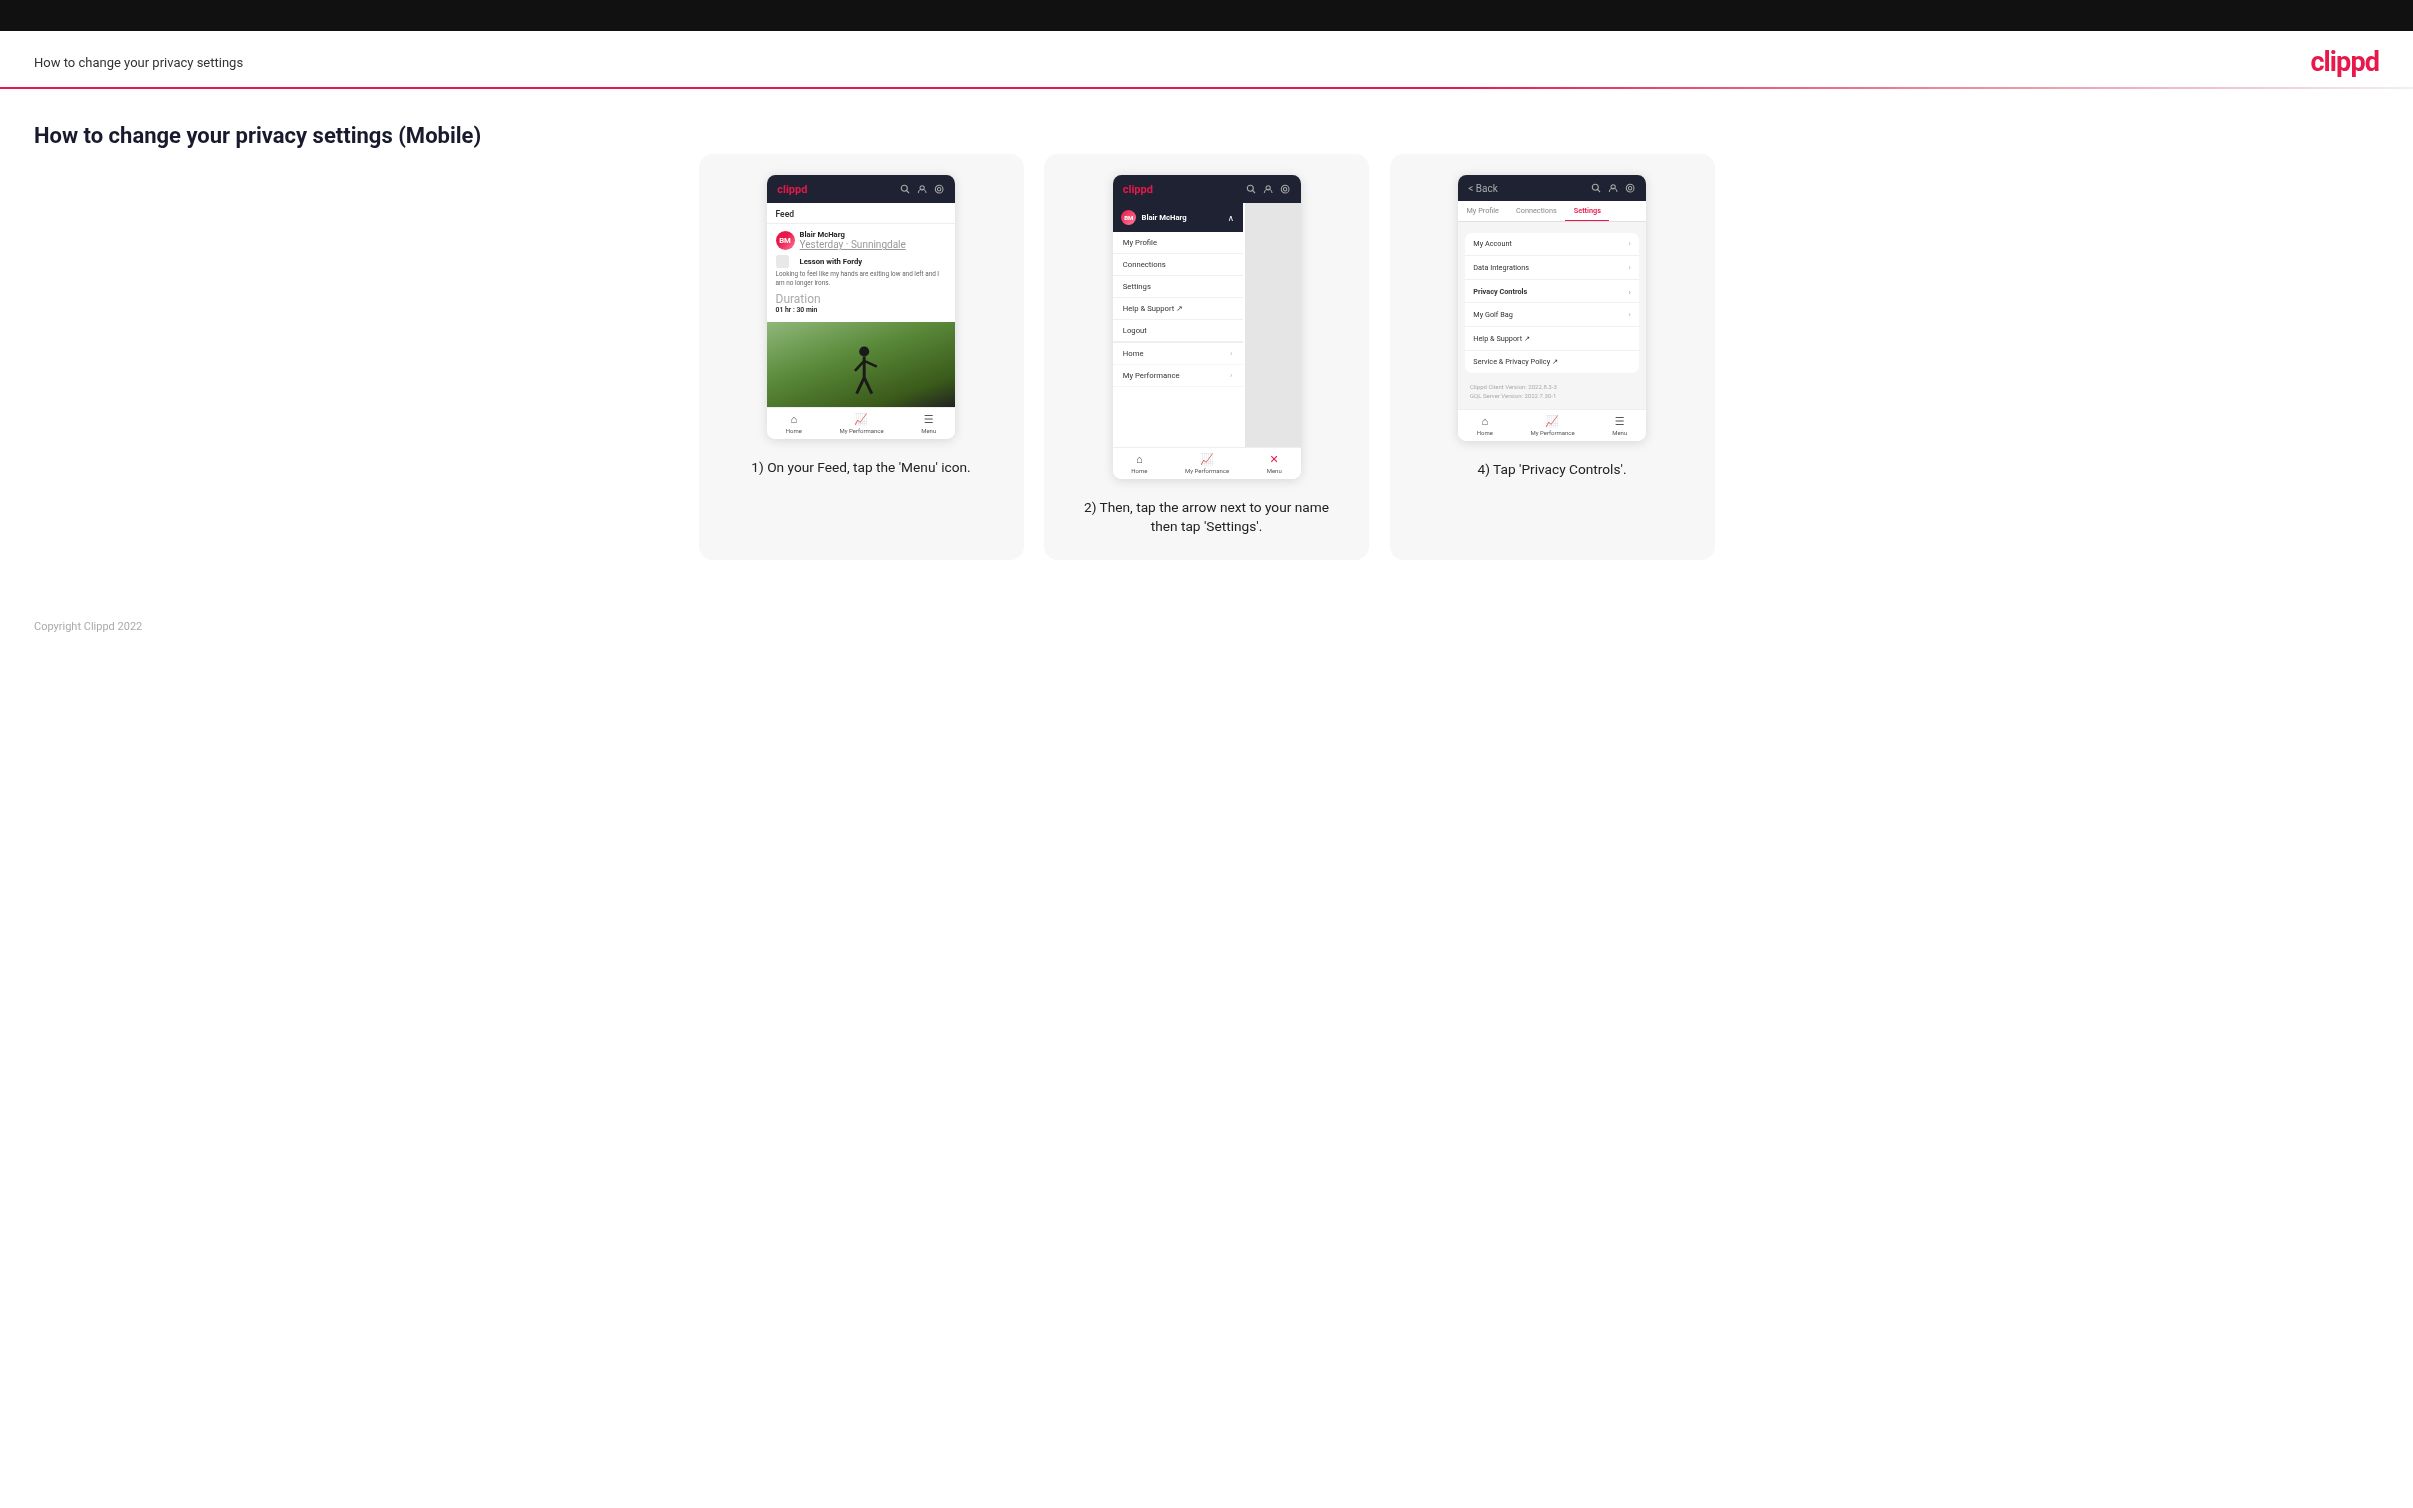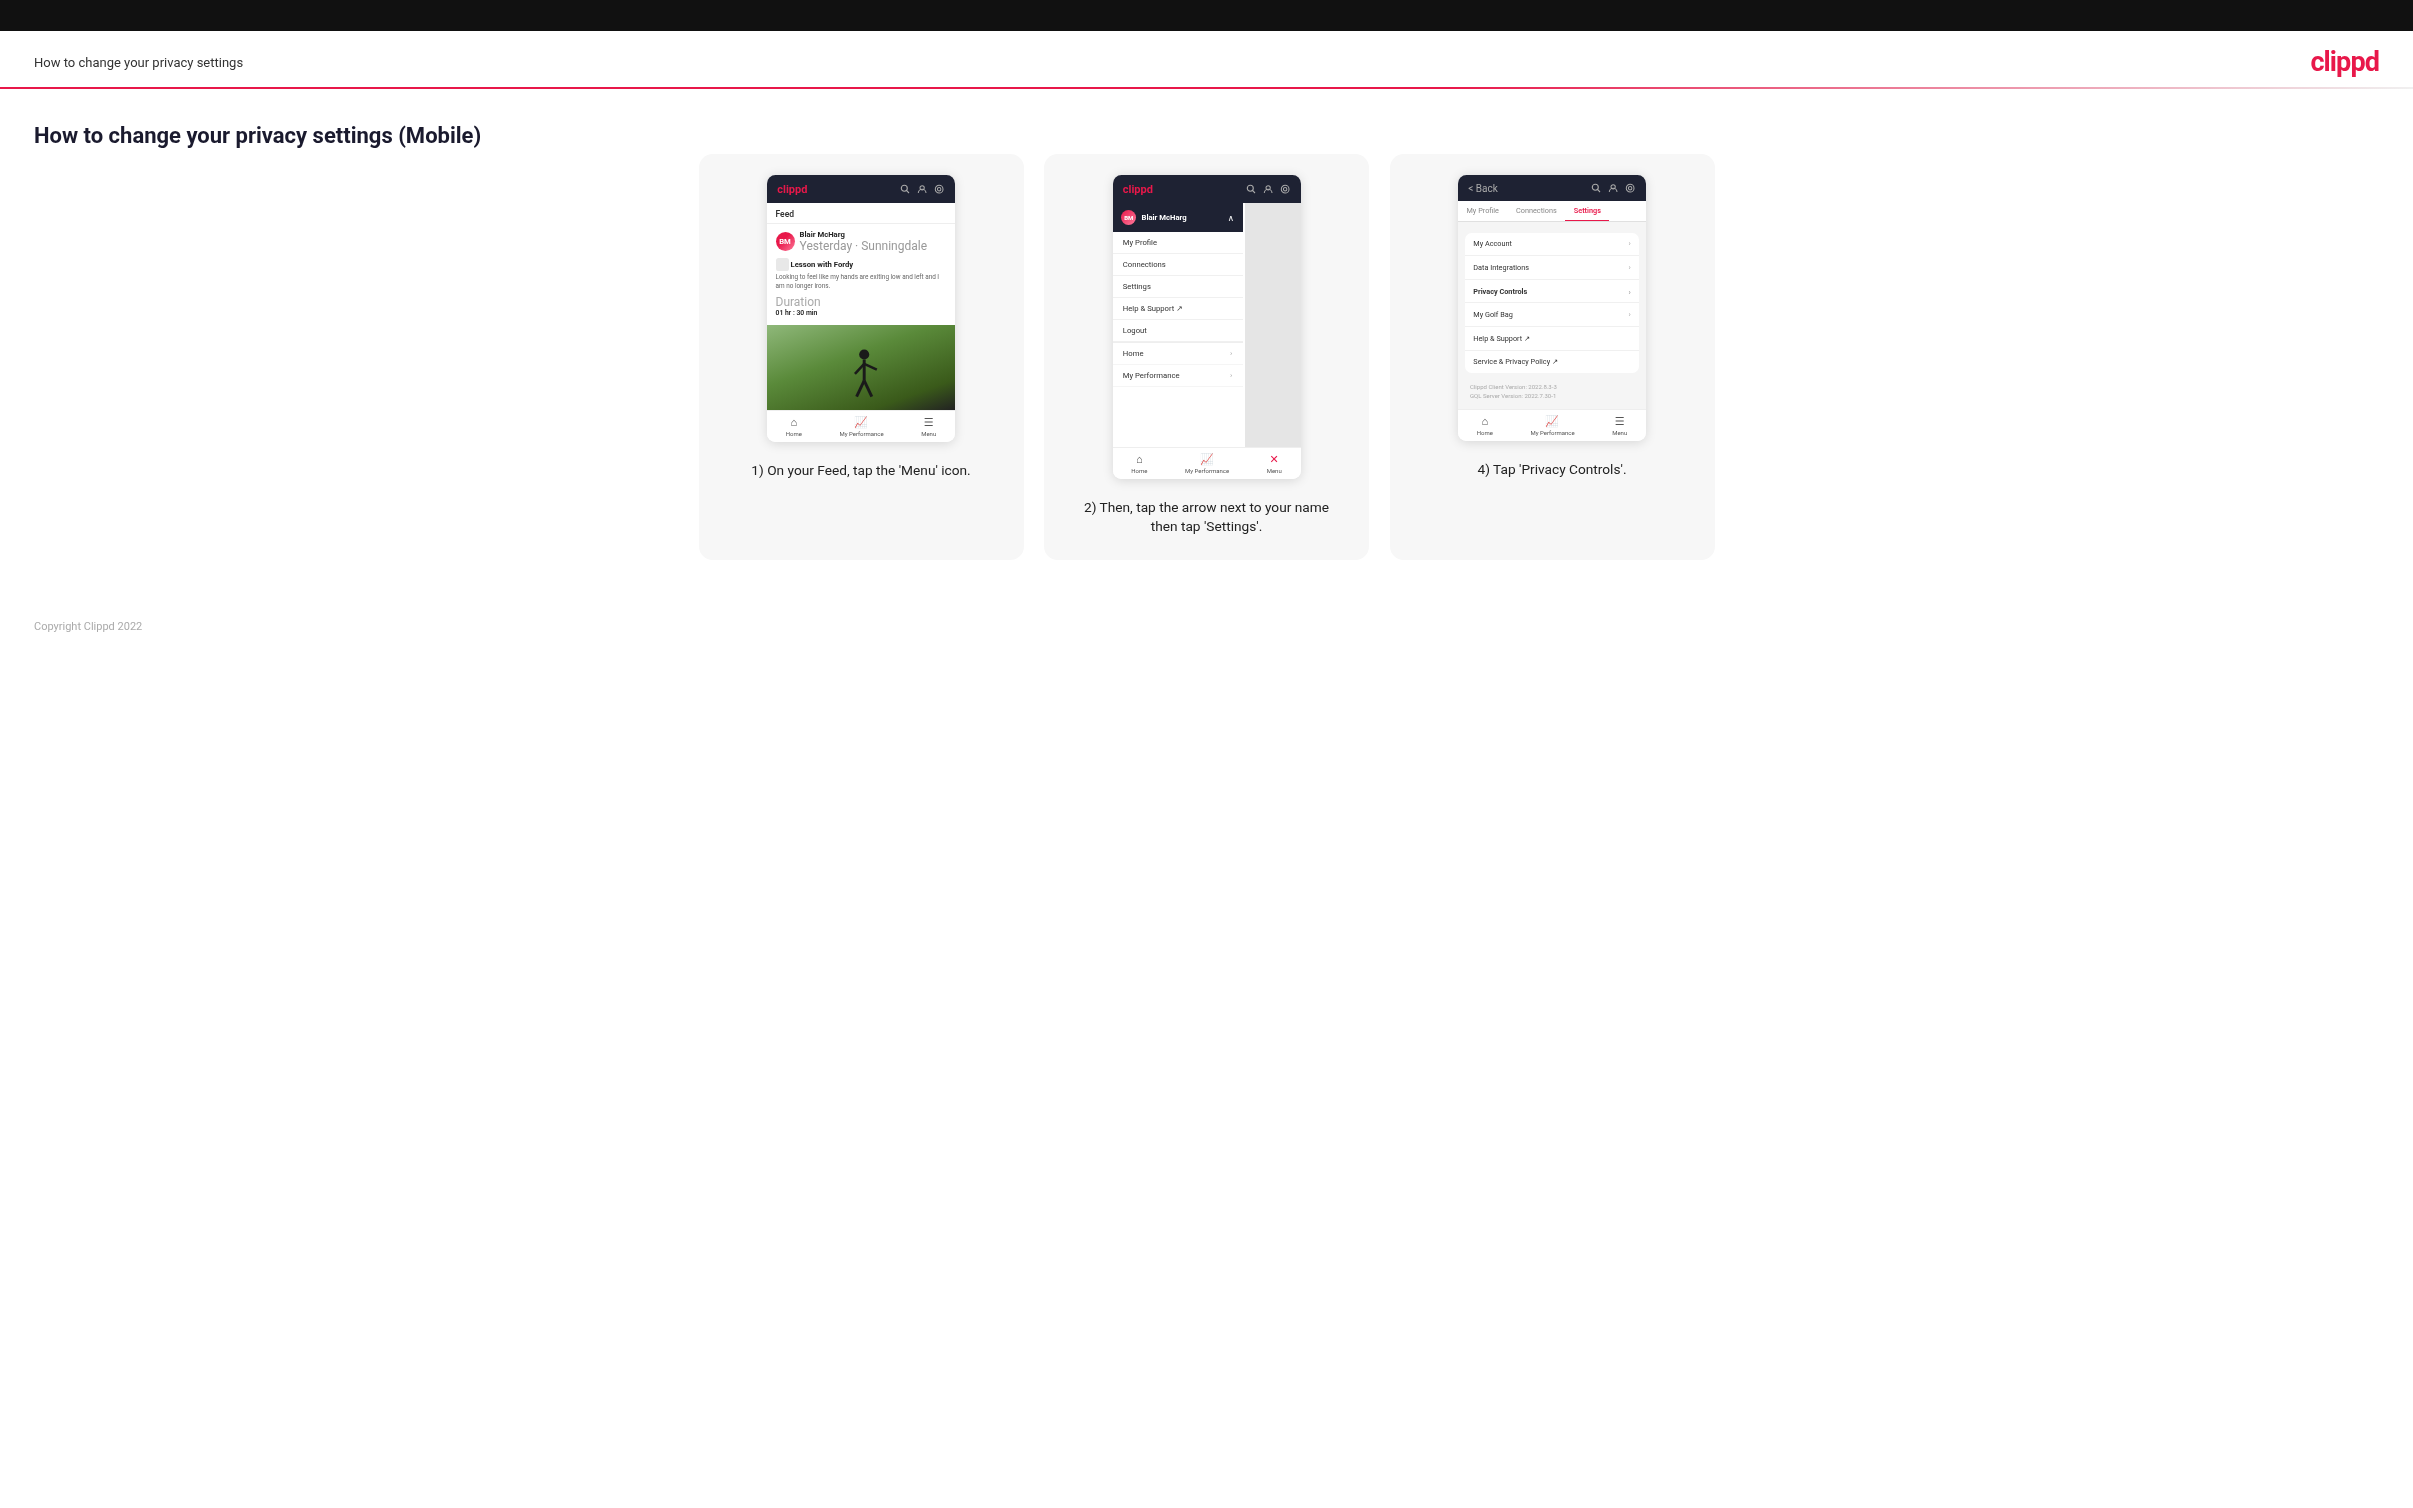--- a/index.html
+++ b/index.html
@@ -137,27 +137,28 @@
       color: #fff;
       font-size: 7.7px;
       font-weight: 700;
     }
     .feed-username {
       font-size: 7.7px;
       font-weight: 700;
       color: #222;
     }
     .feed-date {
-      font-size: 12px;
+      font-size: 10px;
       color: #999;
+      text-decoration: underline;
     }
     .feed-lesson-row {
       display: flex;
       align-items: center;
-      gap: 2px;
+      gap: 11px;
       margin-bottom: 2.6px;
     }
     .feed-lesson-icon {
       width: 13px;
       height: 13px;
       background: #e8e8e8;
       border-radius: 2.6px;
     }
     .feed-lesson-title {
       font-size: 7.7px;

